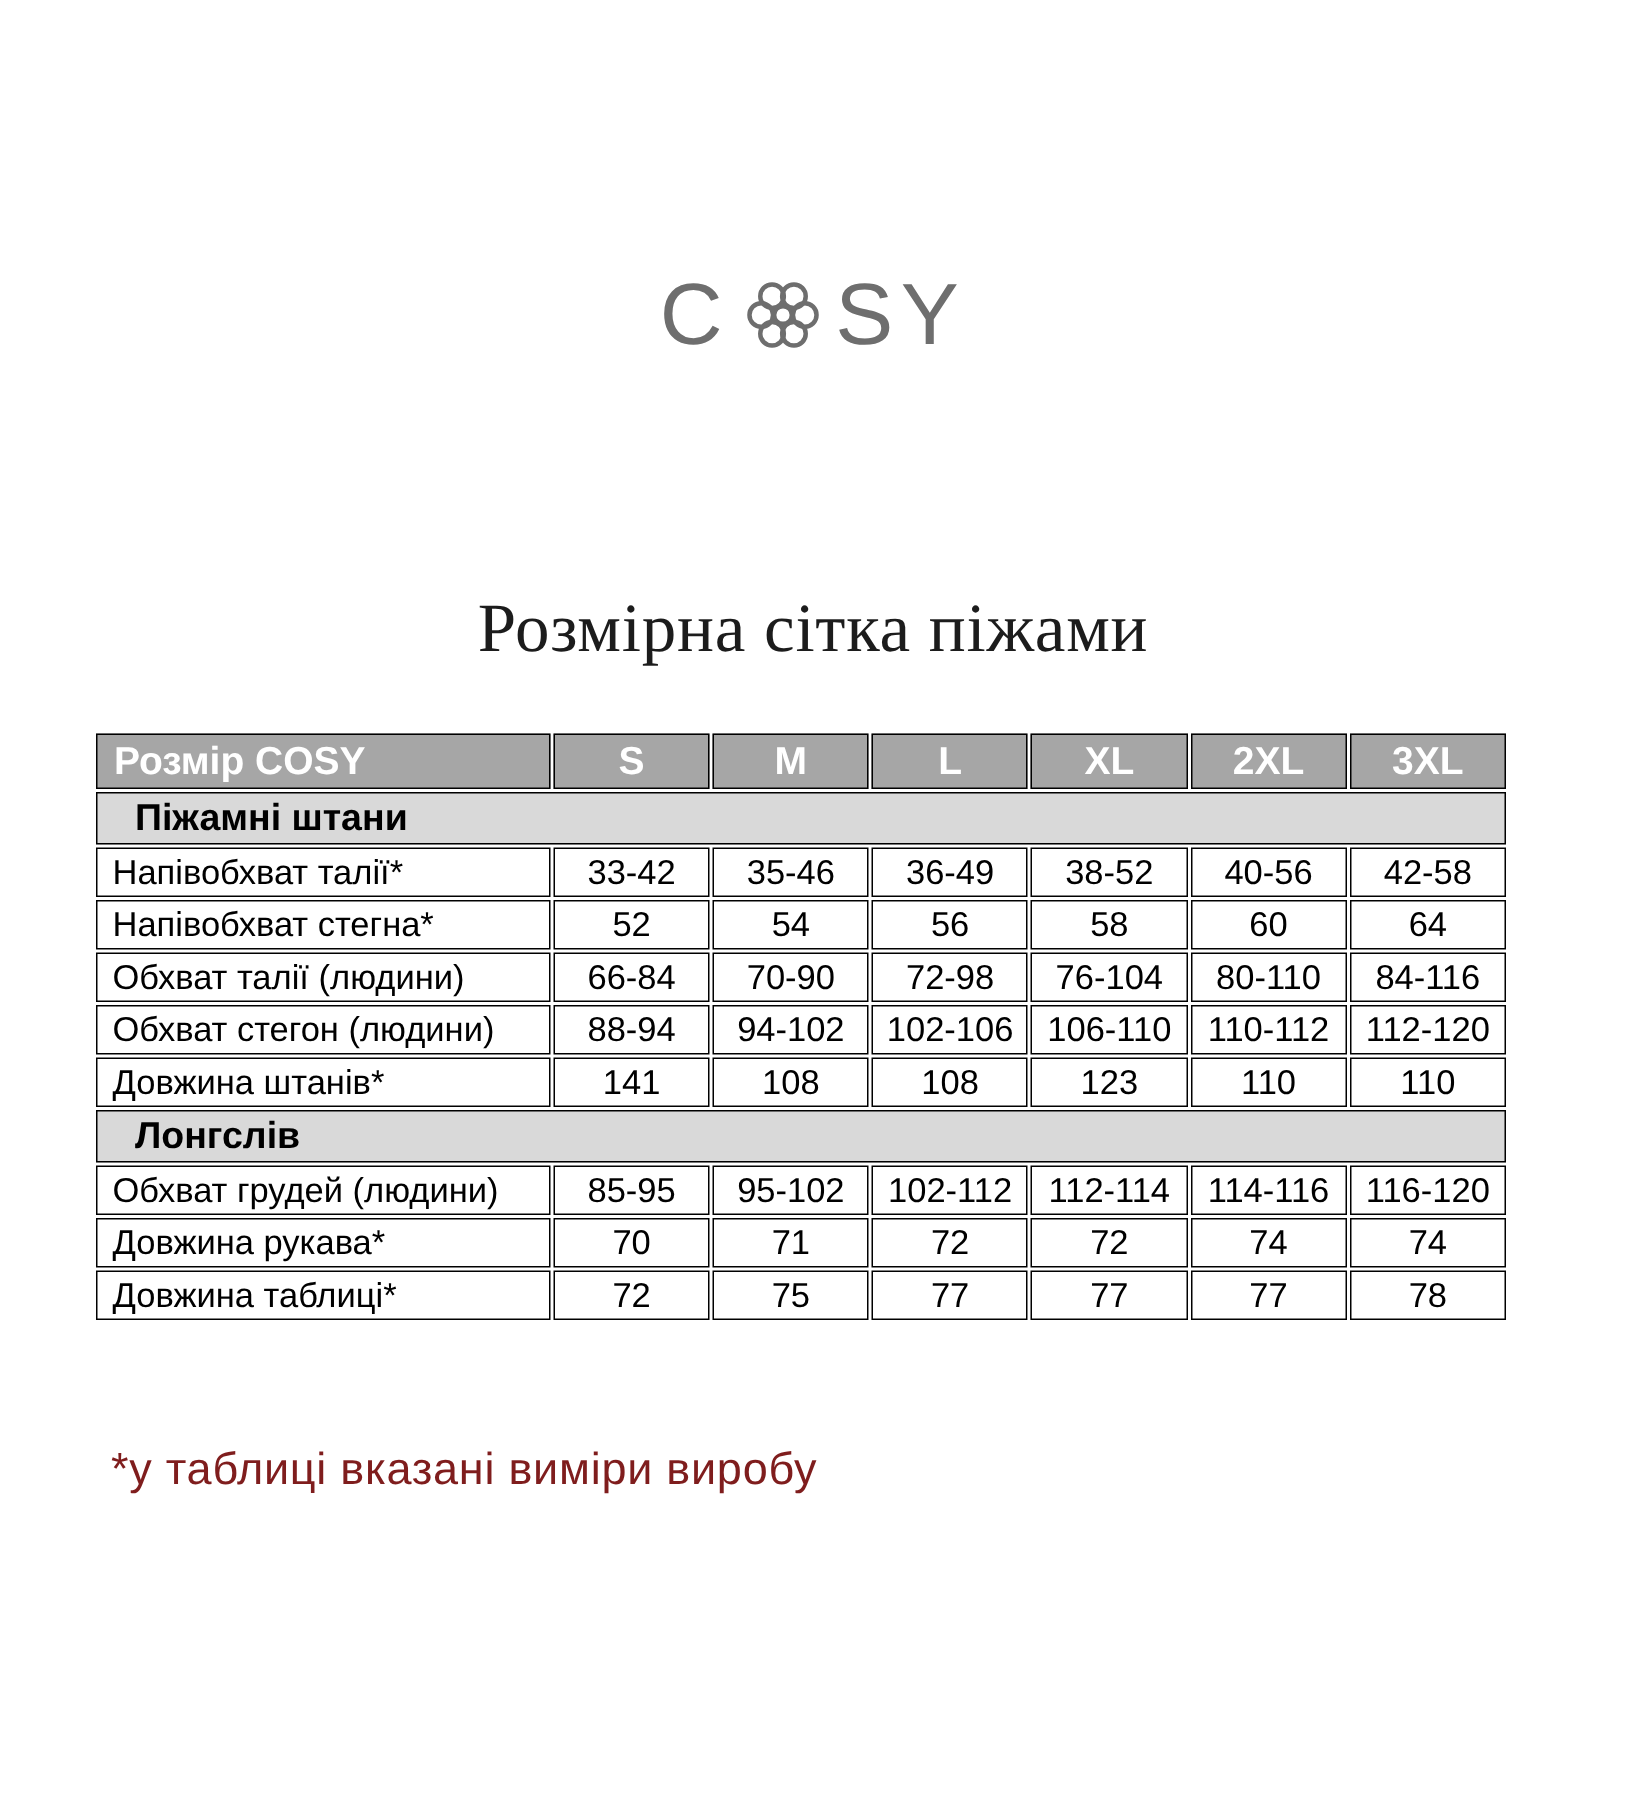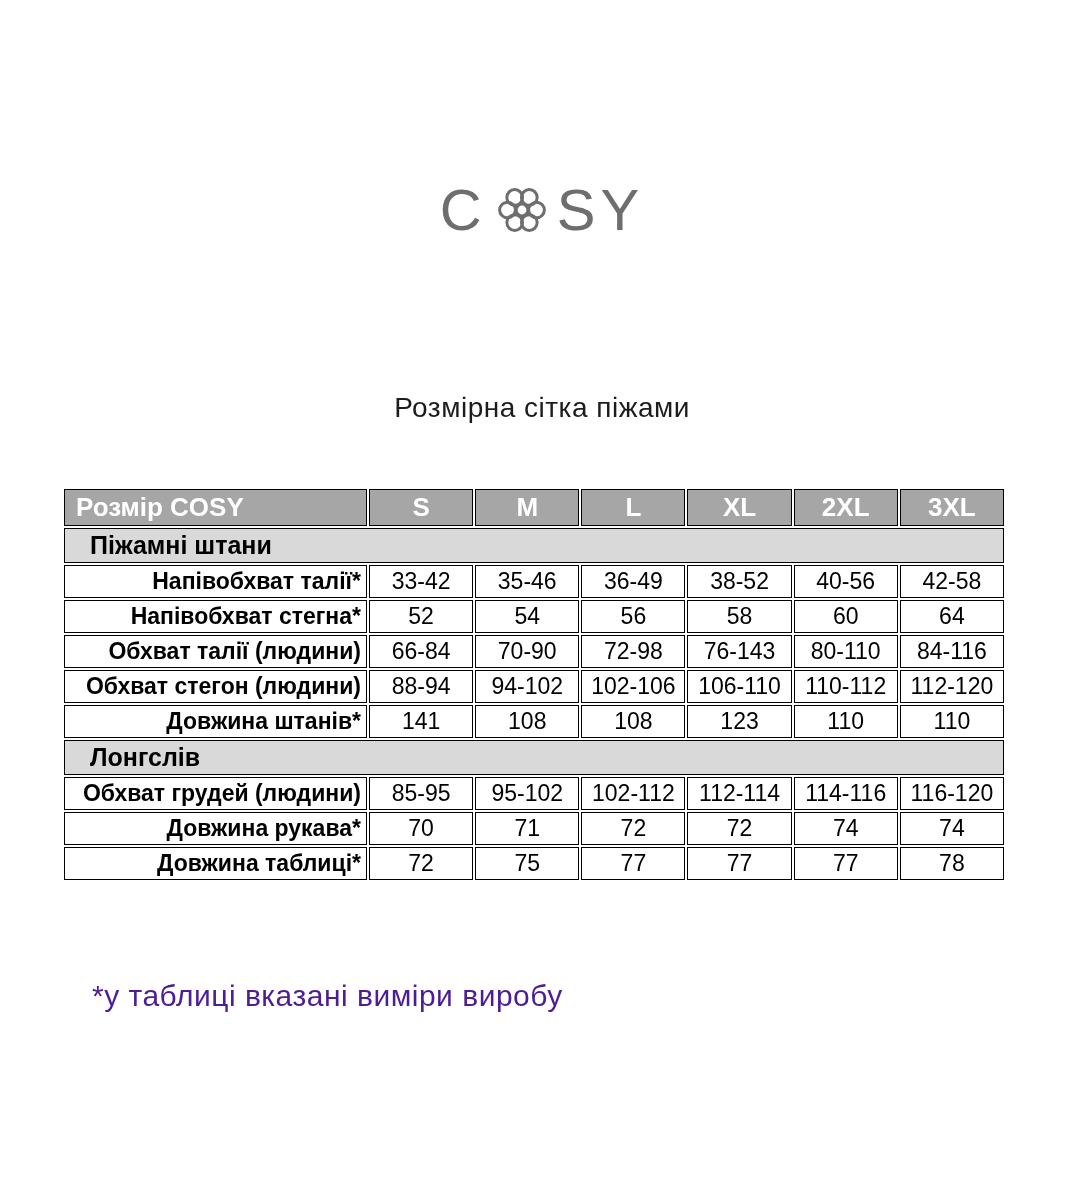--- a/index.html
+++ b/index.html
@@ -33,24 +33,25 @@
   }
   .logo-flower { display: inline-flex; margin: 0 2px; }
 
   
   .title {
     position: absolute;
     top: 392px;
     left: 0;
     width: 100%;
     text-align: center;
-    font-size: 28px;
+    font-size: 46px;
     letter-spacing: 0.5px;
     color: #1c1c1c;
     font-weight: 400;
+    font-family: Liberation Serif, serif;
   }
 
   
   table.size-table {
     position: absolute;
     left: 62px;
     top: 487px;
     width: 944px;
     border-collapse: separate;
     border-spacing: 2px;
@@ -69,39 +70,38 @@
   }
   .size-table th.label-cell { text-align: left; padding-left: 11px; }
   .size-table td {
     font-size: 23px;
     color: #000000;
     text-align: center;
     height: 33px;
     padding: 2px 5px;
     background: #ffffff;
   }
-  .size-table td.label-cell { text-align: right; padding-left: 10px; font-weight: bold; }
+  .size-table td.label-cell { text-align: left; padding-left: 10px; }
   .size-table td.section-cell {
     background: #d9d9d9;
     font-weight: bold;
     font-size: 25px;
     text-align: left;
     padding-left: 25px;
     height: 34px;
   }
 
   
   .footnote {
     position: absolute;
-    left: 92px;
+    left: 74px;
     top: 963px;
     font-size: 30px;
     letter-spacing: 0.5px;
-    color: #4c1d95;
-    margin-top: 16px;
+    color: #7f1d1d;
   }
 </style>
 </head>
 <body>
 
 <div class="page">
 
   <div class="logo">
     <span class="logo-letters">C</span>
     <span class="logo-flower">
@@ -163,21 +163,21 @@
         <td>56</td>
         <td>58</td>
         <td>60</td>
         <td>64</td>
       </tr>
       <tr>
         <td class="label-cell">Обхват талії (людини)</td>
         <td>66-84</td>
         <td>70-90</td>
         <td>72-98</td>
-        <td>76-143</td>
+        <td>76-104</td>
         <td>80-110</td>
         <td>84-116</td>
       </tr>
       <tr>
         <td class="label-cell">Обхват стегон (людини)</td>
         <td>88-94</td>
         <td>94-102</td>
         <td>102-106</td>
         <td>106-110</td>
         <td>110-112</td>

